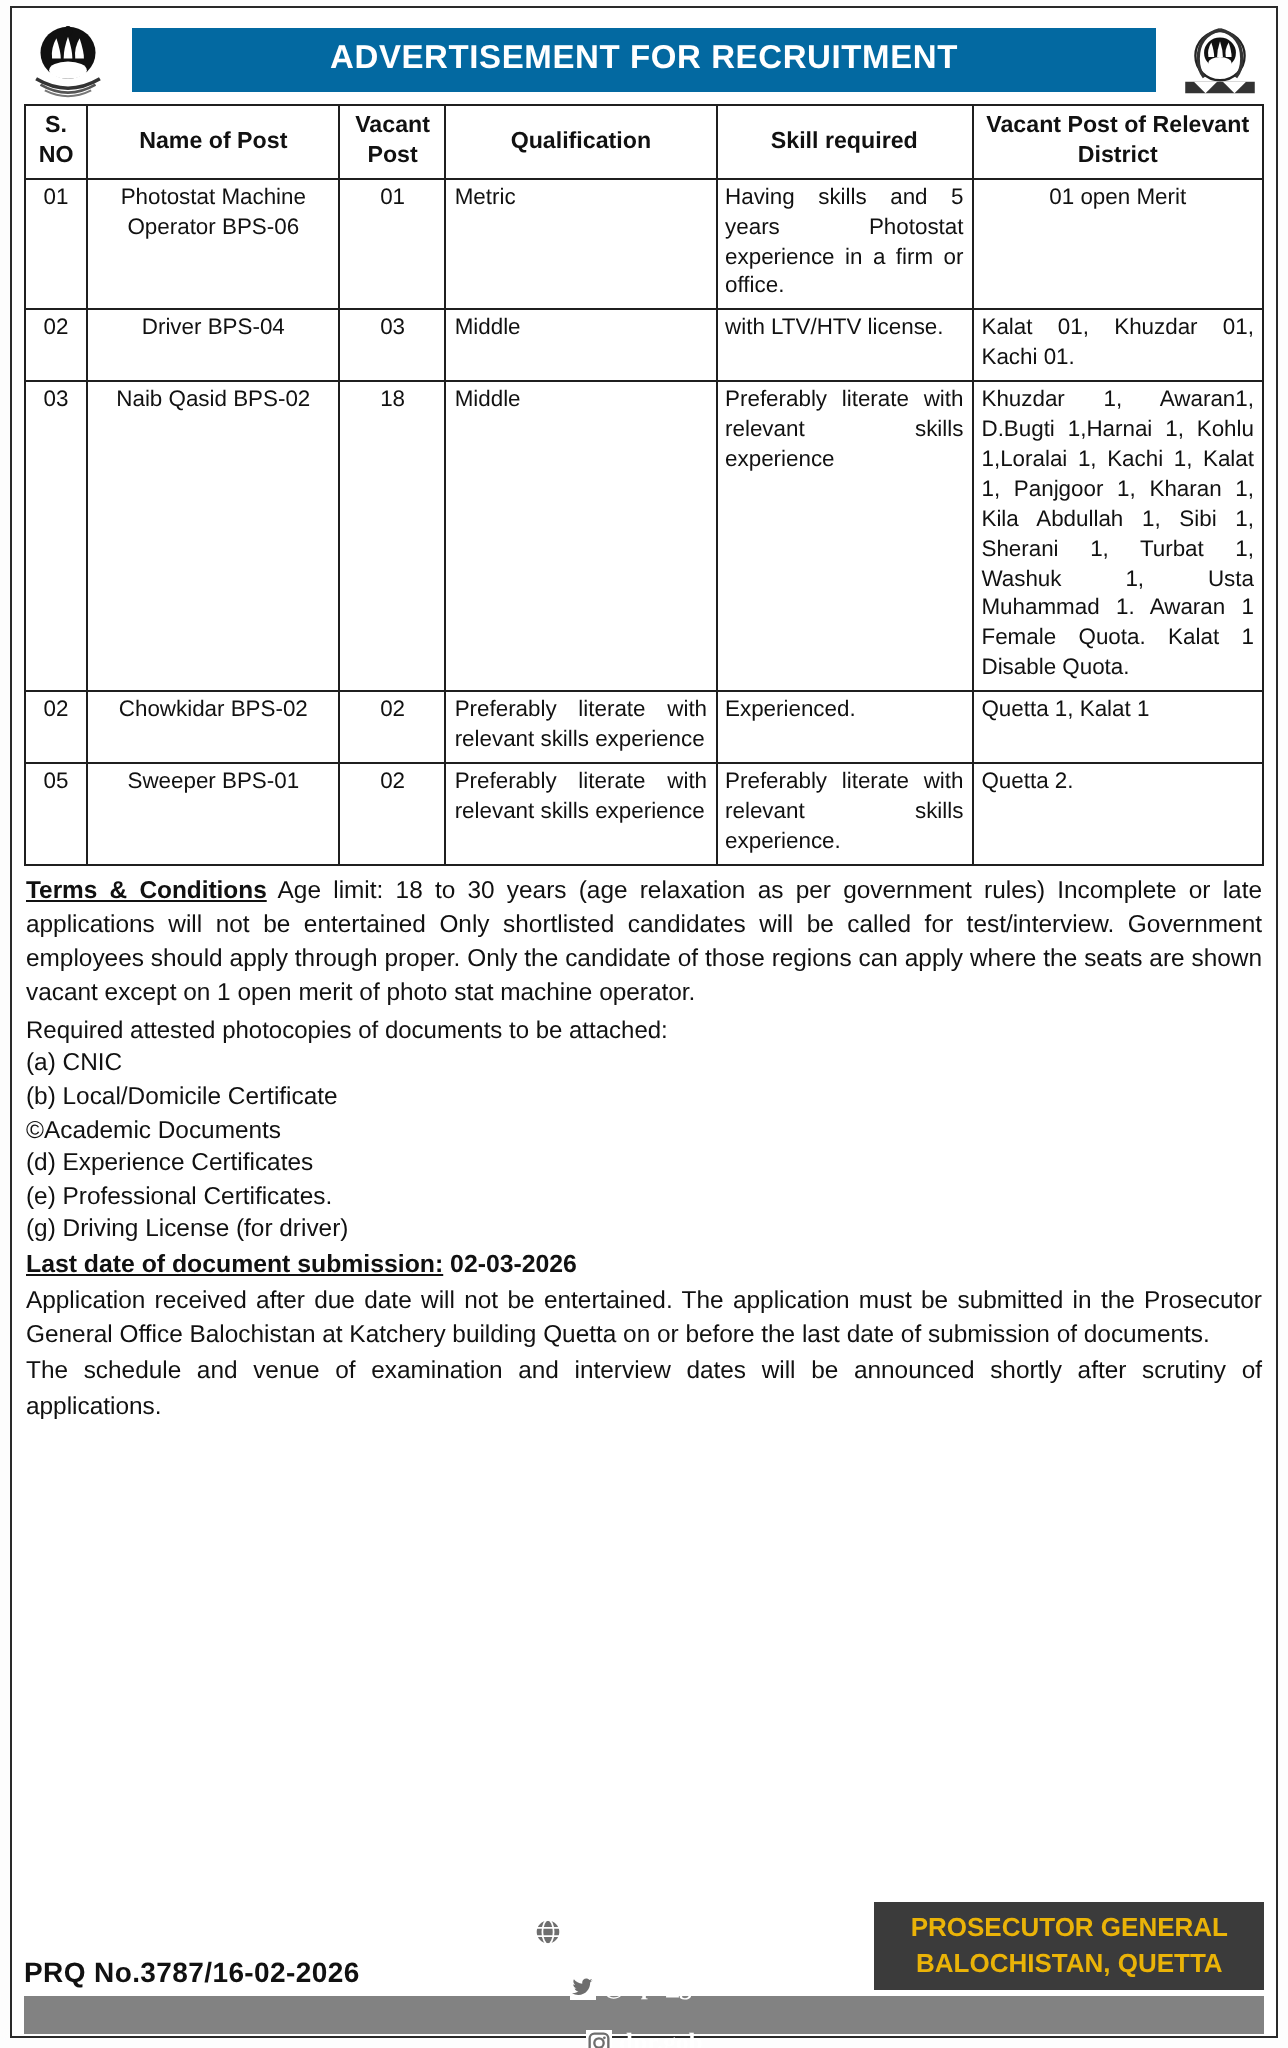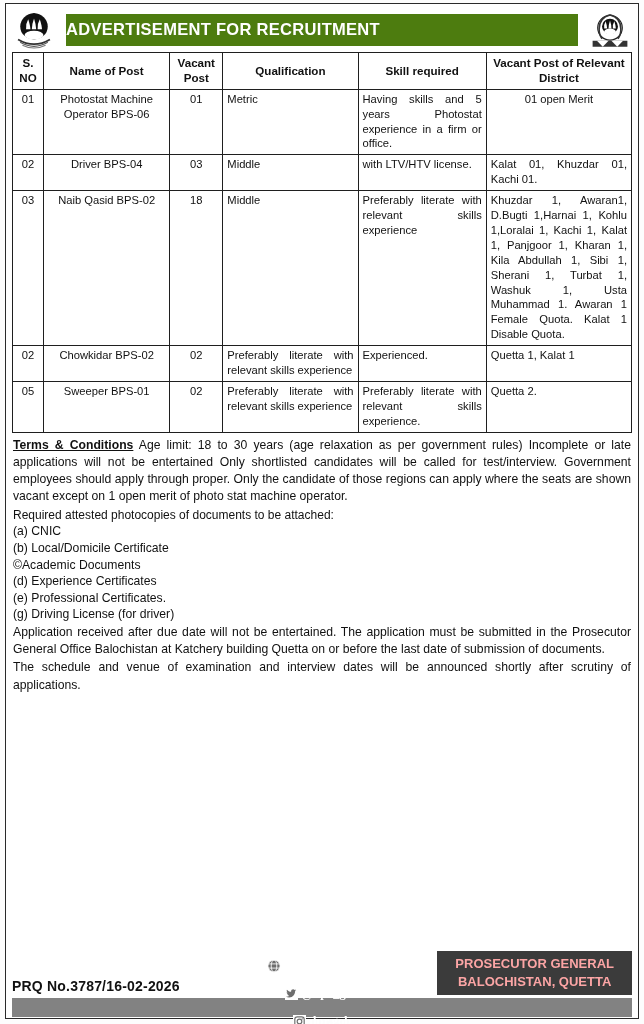--- a/index.html
+++ b/index.html
@@ -30,22 +30,23 @@
   .header {
     display: flex;
     align-items: center;
     height: 44px;
     gap: 6px;
   }
   .emblem { width: 44px; height: 42px; flex: 0 0 44px; }
   .emblem svg { display: block; width: 100%; height: 100%; }
   .title-bar {
     flex: 1 1 auto;
-    background: #4d7c0f;
+    background: #0369a1;
     color: #ffffff;
+    text-align: center;
     font-weight: bold;
     font-size: 16.5px;
     letter-spacing: .3px;
     padding: 6px 0 7px 0;
     margin: 0 4px;
   }
 
   
   .intro {
     font-size: 12.4px;
@@ -134,21 +135,21 @@
     padding-bottom: 3px;
   }
   .prq {
     font-weight: bold;
     font-size: 14px;
     letter-spacing: .2px;
     padding-bottom: 1px;
   }
   .sign-block {
     background: #3b3b3b;
-    color: #fca5a5;
+    color: #eab308;
     font-weight: bold;
     font-size: 13px;
     text-align: center;
     line-height: 1.33;
     padding: 4px 18px 5px 18px;
   }
   .social-bar {
     background: #828282;
     color: #ffffff;
     display: flex;
@@ -287,20 +288,23 @@
 
     <ul class="docs">
       <li>(a) CNIC</li>
       <li>(b) Local/Domicile Certificate</li>
       <li>©Academic Documents</li>
       <li>(d) Experience Certificates</li>
       <li>(e) Professional Certificates.</li>
       <li>(g) Driving License (for driver)</li>
     </ul>
 
+    <div class="lastdate">
+      <span class="label">Last date of document submission:</span><span> 02-03-2026</span>
+    </div>
 
     <div class="closing">
       <p>Application received after due date will not be entertained. The application must be submitted in the Prosecutor General Office Balochistan at Katchery building Quetta on or before the last date of submission of documents.</p>
       <p>The schedule and venue of examination and interview dates will be announced shortly after scrutiny of applications.</p>
     </div>
 
     <div class="foot-wrap">
       <div class="sign-row">
         <div class="prq">PRQ No.3787/16-02-2026</div>
         <div class="sign-block">

